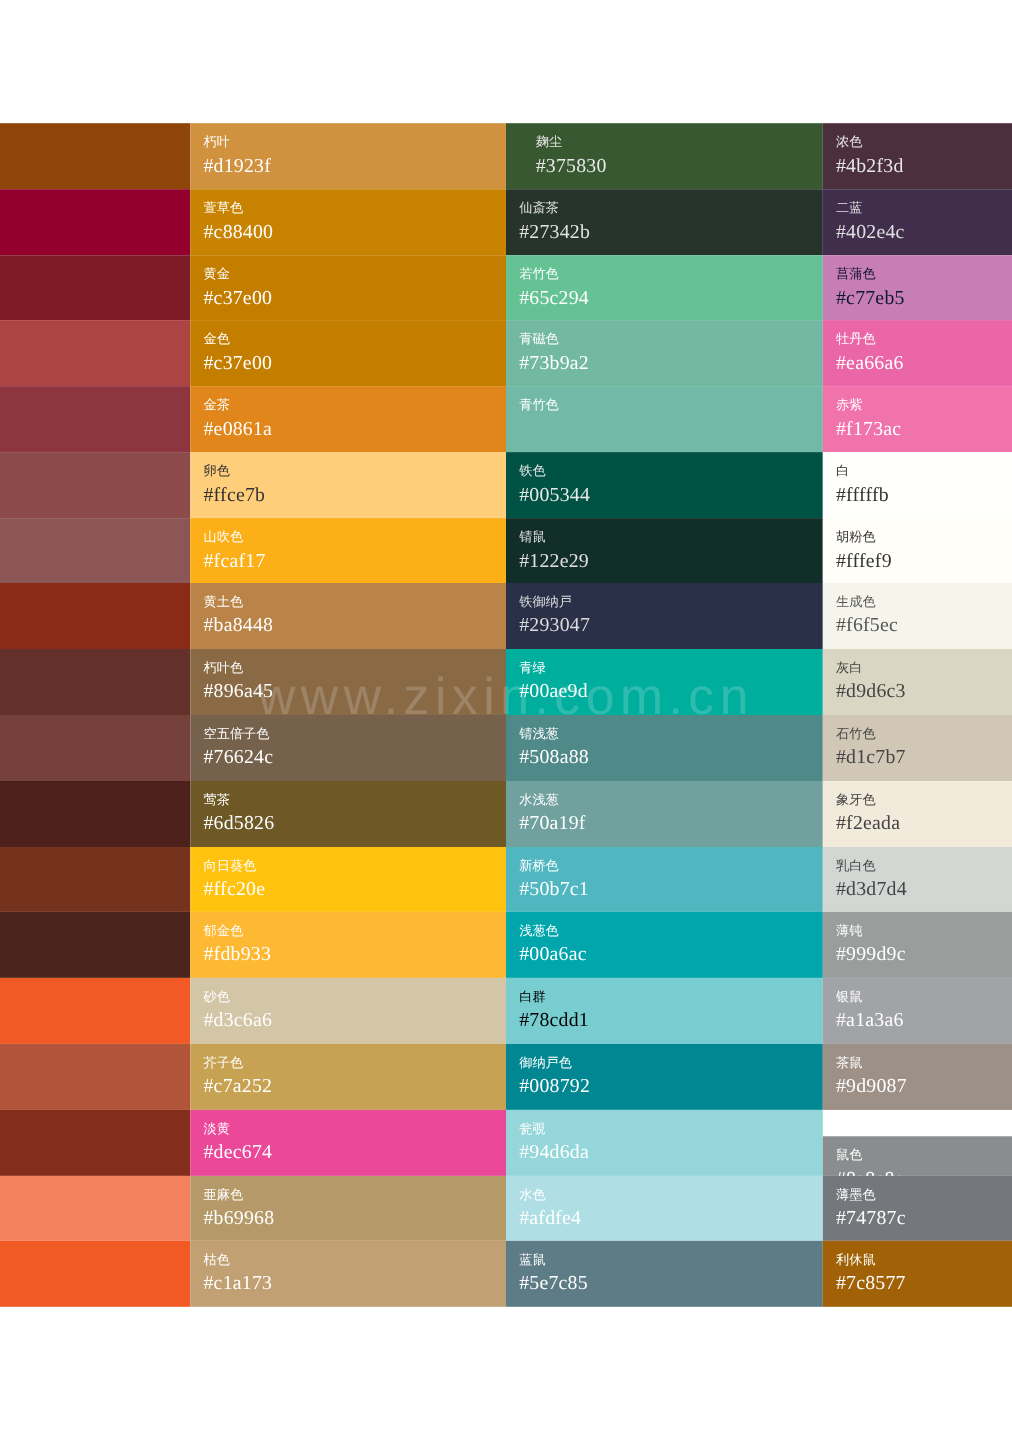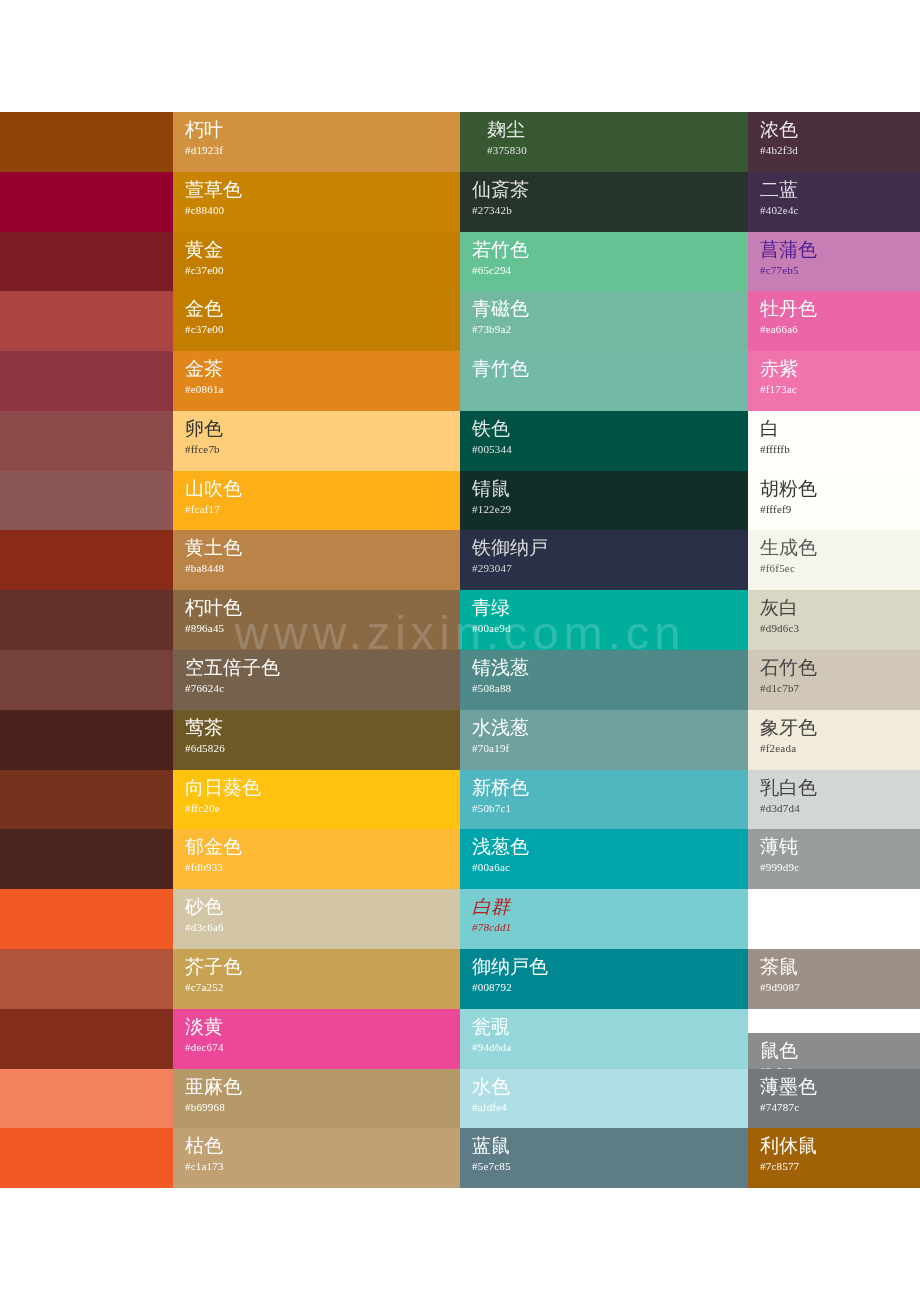--- a/index.html
+++ b/index.html
@@ -61,29 +61,29 @@
 
   .swatch-cell {
     position: relative;
     box-sizing: border-box;
     padding: 7px 0 0 12px;
     overflow: hidden;
   }
 
   .swatch-name {
     display: block;
-    font-size: 19px;
+    font-size: 12px;
     line-height: 21px;
     font-family: "Liberation Serif", "DejaVu Serif", serif;
     white-space: nowrap;
   }
 
   .swatch-hex {
     display: block;
-    font-size: 11px;
+    font-size: 18px;
     line-height: 21px;
     font-family: "Liberation Serif", "DejaVu Serif", serif;
     white-space: nowrap;
     letter-spacing: 0.2px;
   }
 
   
   #watermark {
     position: absolute;
     left: 0;
@@ -143,21 +143,21 @@
       <div class="palette-row">
         <div class="swatch-strip" style="background: rgb(126, 28, 38);"></div>
         <div class="swatch-cell cell-a" style="background: rgb(195, 126, 0); color: rgb(255, 255, 255);">
           <span class="swatch-name">黄金</span>
           <span class="swatch-hex">#c37e00</span>
         </div>
         <div class="swatch-cell cell-b" style="background: rgb(101, 194, 148); color: rgb(255, 255, 255);">
           <span class="swatch-name">若竹色</span>
           <span class="swatch-hex">#65c294</span>
         </div>
-        <div class="swatch-cell cell-c" style="background: rgb(199, 126, 181); color: #4c1d95;">
+        <div class="swatch-cell cell-c" style="background: rgb(199, 126, 181); color: #0f172a;">
           <span class="swatch-name">菖蒲色</span>
           <span class="swatch-hex">#c77eb5</span>
         </div>
       </div>
       <div class="palette-row">
         <div class="swatch-strip" style="background: rgb(173, 68, 68);"></div>
         <div class="swatch-cell cell-a" style="background: rgb(195, 126, 0); color: rgb(255, 255, 255);">
           <span class="swatch-name">金色</span>
           <span class="swatch-hex">#c37e00</span>
         </div>
@@ -303,23 +303,27 @@
           <span class="swatch-name">薄钝</span>
           <span class="swatch-hex">#999d9c</span>
         </div>
       </div>
       <div class="palette-row">
         <div class="swatch-strip" style="background: rgb(241, 90, 36);"></div>
         <div class="swatch-cell cell-a" style="background: rgb(211, 198, 166); color: rgb(255, 255, 255);">
           <span class="swatch-name">砂色</span>
           <span class="swatch-hex">#d3c6a6</span>
         </div>
-        <div class="swatch-cell cell-b" style="background: rgb(120, 205, 209); color: #b91c1c; font-style: italic;">
+        <div class="swatch-cell cell-b" style="background: rgb(120, 205, 209); color: #000000;">
           <span class="swatch-name">白群</span>
           <span class="swatch-hex">#78cdd1</span>
+        </div>
+        <div class="swatch-cell cell-c" style="background: rgb(161, 163, 166); color: rgb(255, 255, 255);">
+          <span class="swatch-name">银鼠</span>
+          <span class="swatch-hex">#a1a3a6</span>
         </div>
       </div>
       <div class="palette-row">
         <div class="swatch-strip" style="background: rgb(176, 84, 58);"></div>
         <div class="swatch-cell cell-a" style="background: rgb(199, 162, 82); color: rgb(255, 255, 255);">
           <span class="swatch-name">芥子色</span>
           <span class="swatch-hex">#c7a252</span>
         </div>
         <div class="swatch-cell cell-b" style="background: rgb(0, 135, 146); color: rgb(255, 255, 255);">
           <span class="swatch-name">御纳戸色</span>

